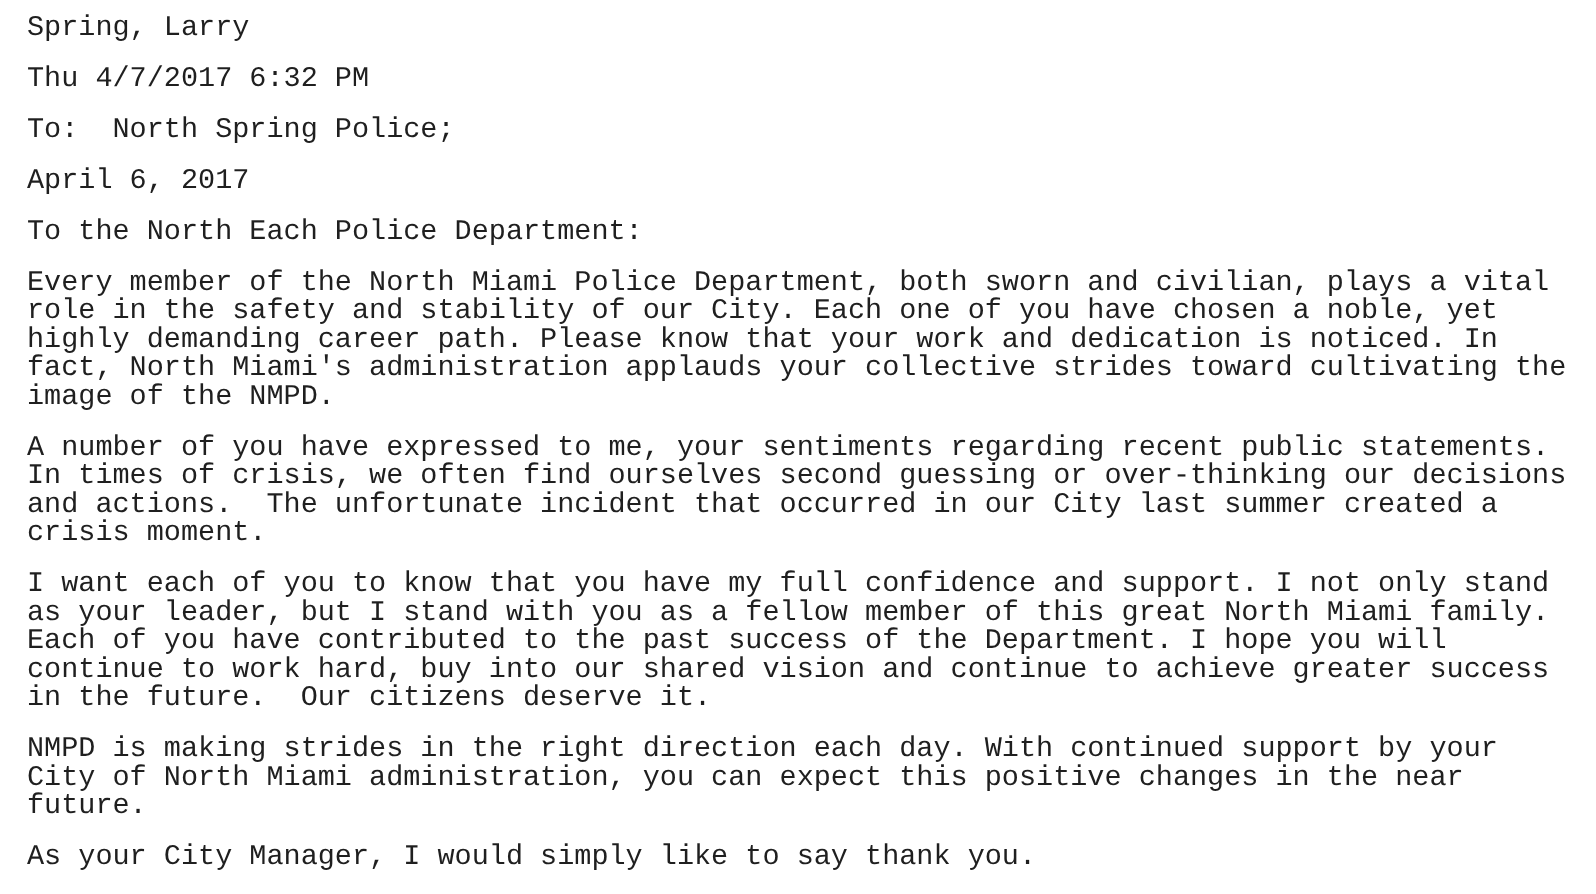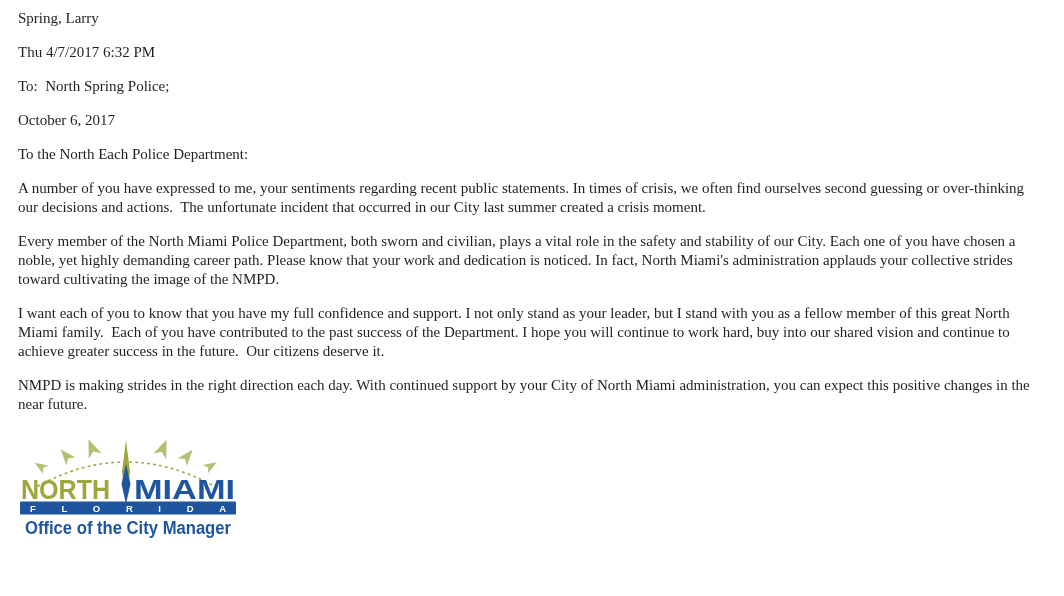--- a/index.html
+++ b/index.html
@@ -12,24 +12,25 @@
     height: 596px;
     overflow: hidden;
     font-family: "Liberation Serif", "DejaVu Serif", serif;
     color: #1f1f1f;
   }
   .message {
     padding: 9px 18px 0 18px;
     width: 1028px;
   }
   .line, .para {
-    font-size: 15px;
+    font-size: 19px;
     line-height: 19px;
     margin: 0 0 15px 0;
     white-space: pre-wrap;
+    font-family: Liberation Mono, monospace;
   }
   .logo-wrap {
     margin: 26px 0 0 2px;
     width: 216px;
     height: 100px;
   }
   .logo-wrap svg {
     display: block;
   }
   .logo-word {
@@ -39,27 +40,28 @@
 </style>
 </head>
 <body>
 
 <div class="message">
 
   <p class="line">Spring, Larry</p>
   <p class="line">Thu 4/7/2017 6:32 PM</p>
   <p class="line">To:  North Spring Police;</p>
 
-  <p class="line">October 6, 2017</p>
+  <p class="line">April 6, 2017</p>
   <p class="line">To the North Each Police Department:</p>
 
+  <p class="para">Every member of the North Miami Police Department, both sworn and civilian, plays a vital role in the safety and stability of our City. Each one of you have chosen a noble, yet highly demanding career path. Please know that your work and dedication is noticed. In fact, North Miami's administration applauds your collective strides toward cultivating the image of the NMPD.</p>
   <p class="para">A number of you have expressed to me, your sentiments regarding recent public statements. In times of crisis, we often find ourselves second guessing or over-thinking our decisions and actions.  The unfortunate incident that occurred in our City last summer created a crisis moment.</p>
-  <p class="para">Every member of the North Miami Police Department, both sworn and civilian, plays a vital role in the safety and stability of our City. Each one of you have chosen a noble, yet highly demanding career path. Please know that your work and dedication is noticed. In fact, North Miami's administration applauds your collective strides toward cultivating the image of the NMPD.</p>
   <p class="para">I want each of you to know that you have my full confidence and support. I not only stand as your leader, but I stand with you as a fellow member of this great North Miami family.  Each of you have contributed to the past success of the Department. I hope you will continue to work hard, buy into our shared vision and continue to achieve greater success in the future.  Our citizens deserve it.</p>
   <p class="para">NMPD is making strides in the right direction each day. With continued support by your City of North Miami administration, you can expect this positive changes in the near future.</p>
+  <p class="para">As your City Manager, I would simply like to say thank you.</p>
 
   <div class="logo-wrap">
     <svg width="216" height="100" viewBox="0 0 216 100" xmlns="http://www.w3.org/2000/svg">
 
       <g>
         <path d="M 18 46 Q 106 -2 194 46" fill="none" stroke-width="1.6" stroke-dasharray="1.5 4.5" stroke-linecap="round" stroke="#9fa63a"></path>
         <g fill="#b7bd72">
           <polygon points="0,18 7,0 14,18 7,13" transform="translate(62,2) rotate(-22)"></polygon>
           <polygon points="0,16 6,0 12,16 6,12" transform="translate(36,13) rotate(-40)"></polygon>
           <polygon points="0,13 5,0 10,13 5,10" transform="translate(12,27) rotate(-58)"></polygon>

